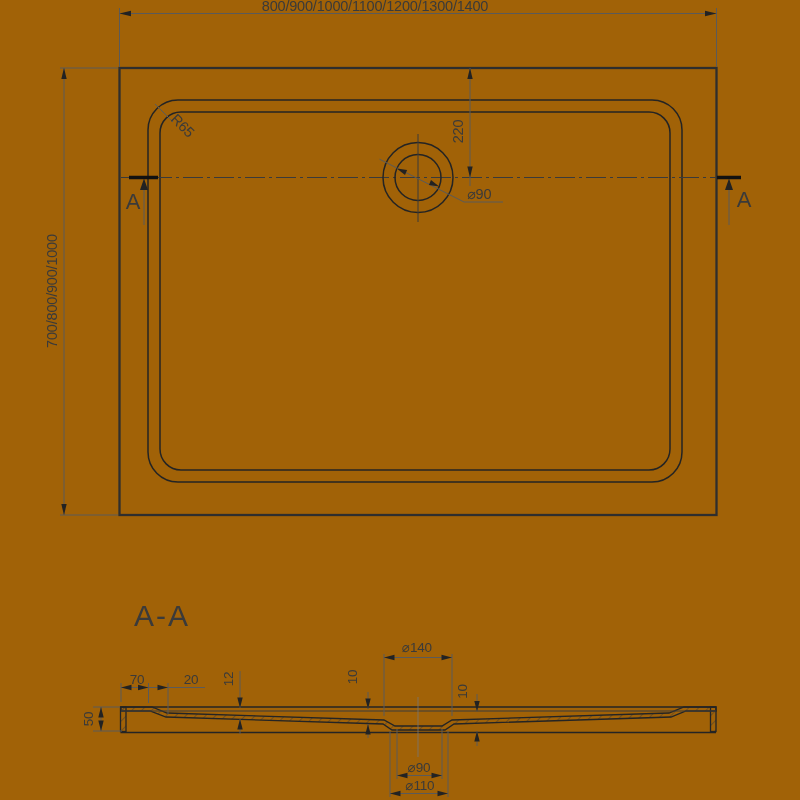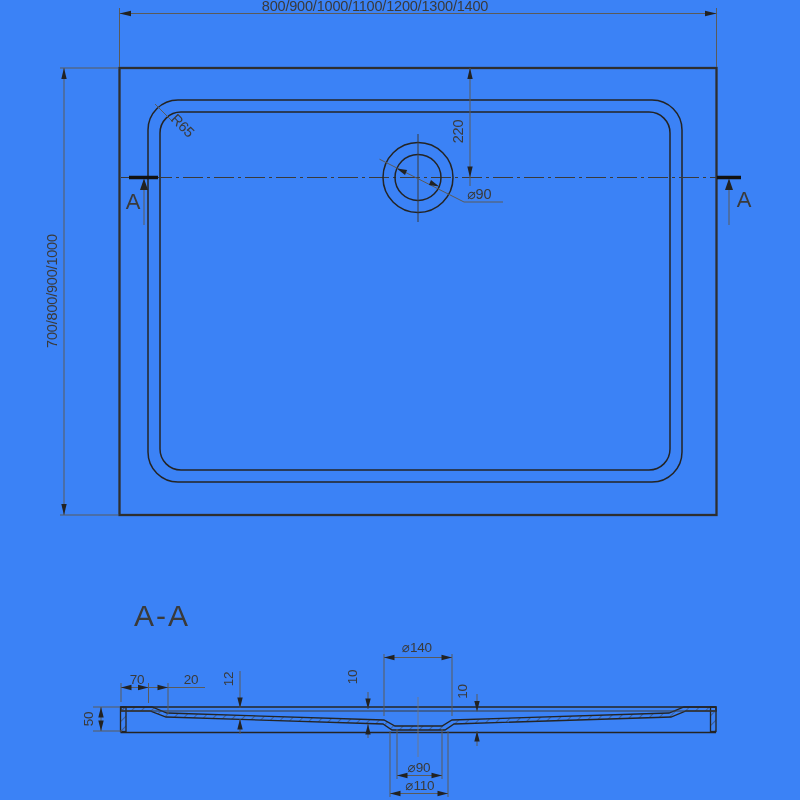--- a/index.html
+++ b/index.html
@@ -1,16 +1,16 @@
 <!DOCTYPE html>
 <html><head>
 <meta charset="utf-8">
 <style>
   html,body{margin:0;padding:0;background:#ffffff;}
-  .sheet{width:800px;height:800px;background:#3b82f6;position:relative;overflow:hidden;
+  .sheet{width:800px;height:800px;background:#a16207;position:relative;overflow:hidden;
          font-family:"Liberation Sans","DejaVu Sans",sans-serif;text-align:center;}
   svg{display:block;}
   text{fill:#3a3a3a;font-family:"Liberation Sans","DejaVu Sans",sans-serif;
        font-size:14.5px;letter-spacing:-0.2px;}
   .t-big{font-size:30px;letter-spacing:2px;}
   .t-a{font-size:22px;}
   .t-sm{font-size:13.5px;}
   .outline{stroke:#2e2e2e;stroke-width:2.3;fill:none;}
   .edge{stroke:#242424;stroke-width:1.5;fill:none;}
   .dim{stroke:#5a5a5a;stroke-width:1;fill:none;}

